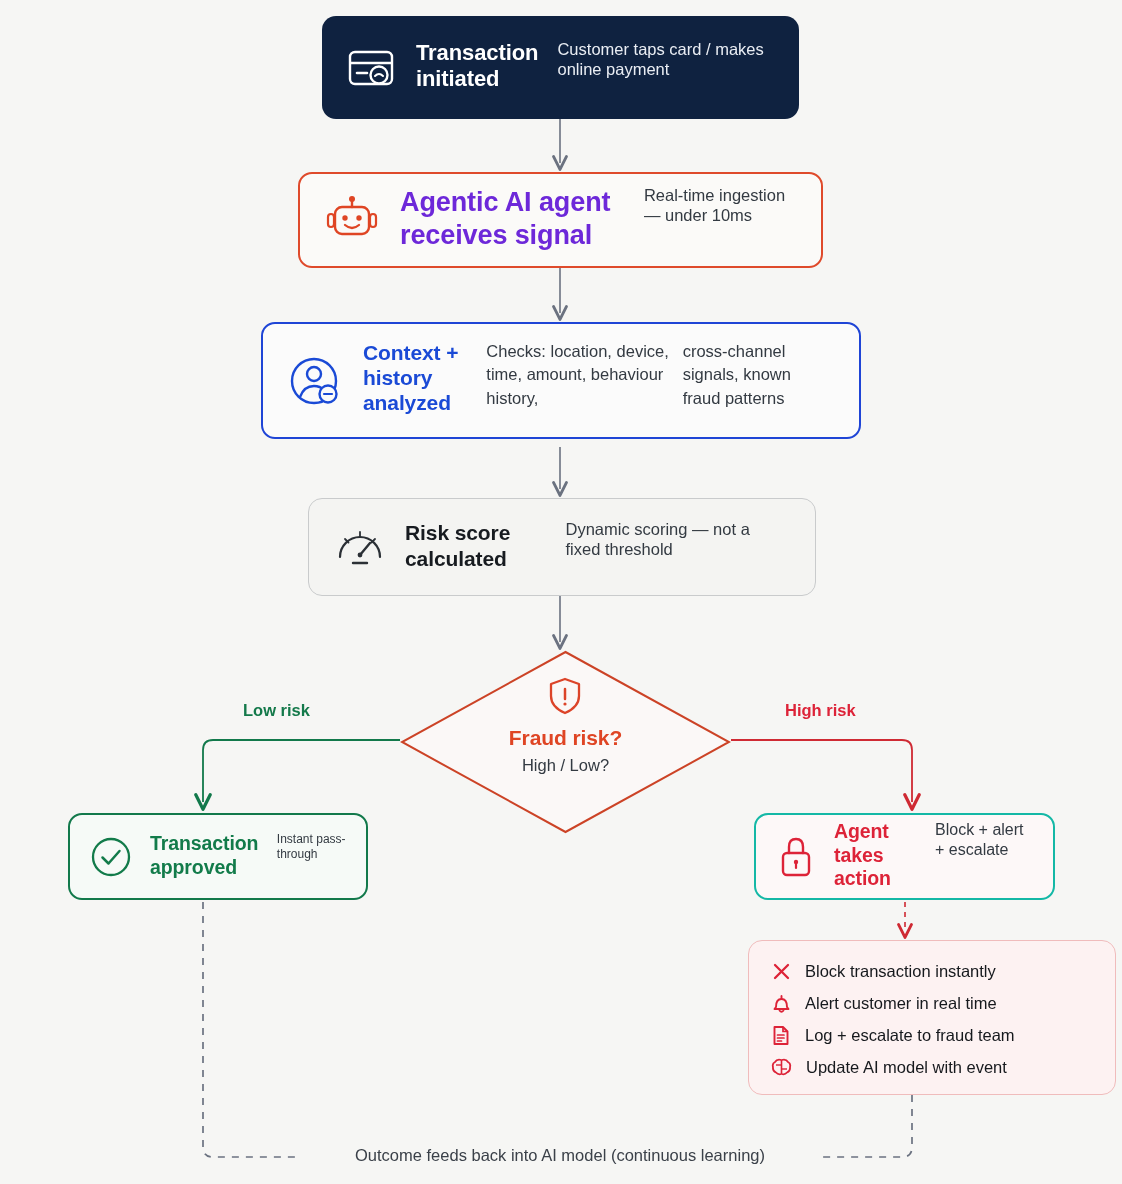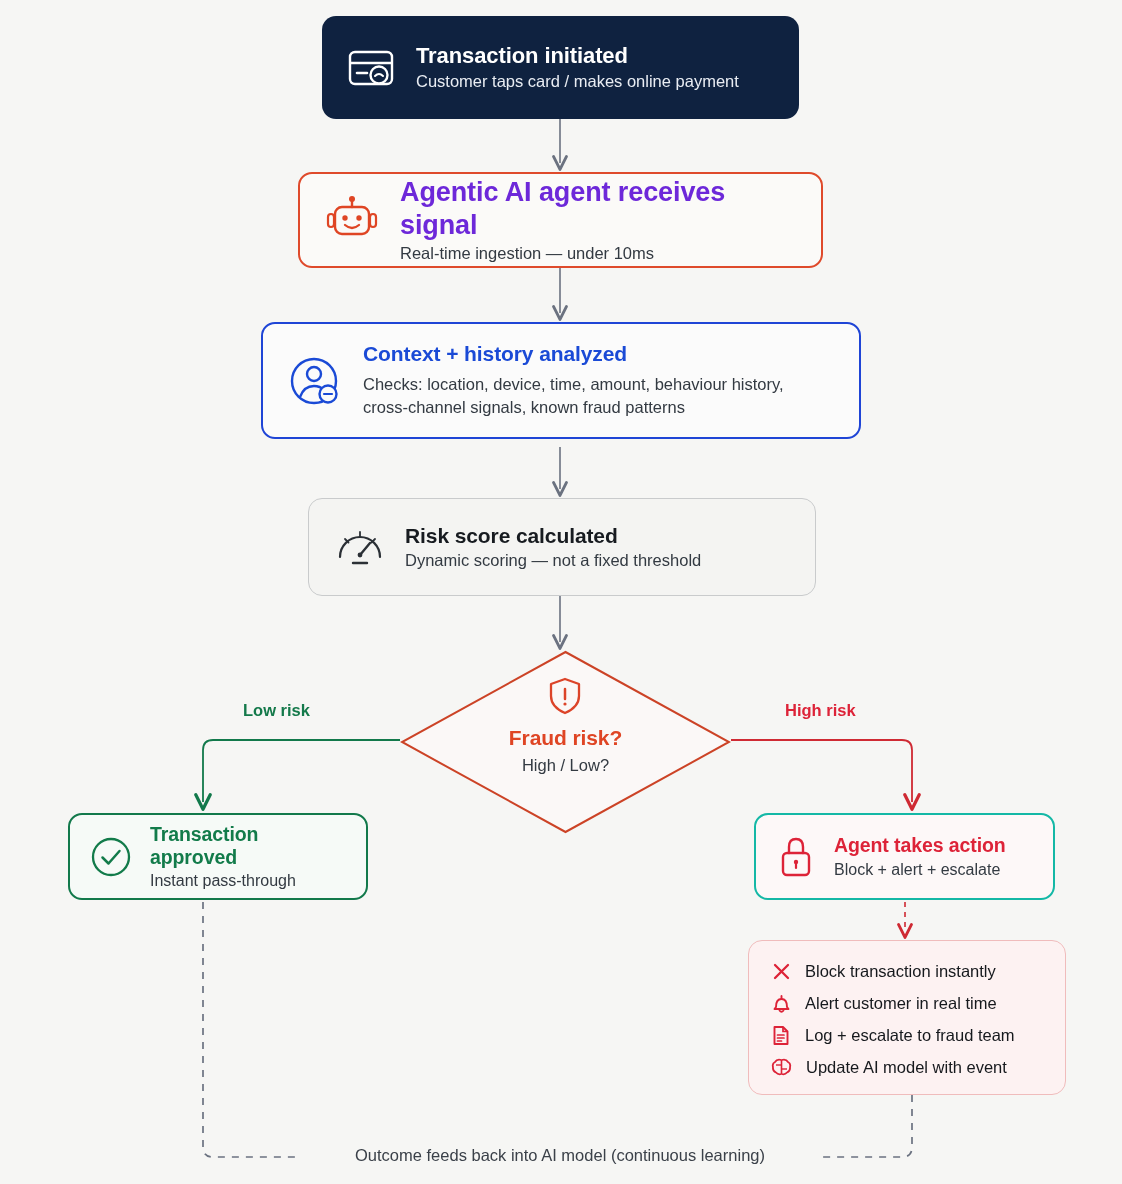--- a/index.html
+++ b/index.html
@@ -9,21 +9,21 @@
     font-family:"Liberation Sans","DejaVu Sans",sans-serif;
     position:relative;
     overflow:hidden;
     -webkit-font-smoothing:antialiased;
   }
   #stage{position:absolute;inset:0;}
   svg.conn{position:absolute;left:0;top:0;width:1122px;height:1184px;overflow:visible;pointer-events:none;}
 
   .node{position:absolute;box-sizing:border-box;display:flex;align-items:center;}
   .node .ico{flex:0 0 auto;display:flex;align-items:center;justify-content:center;}
-  .node .txt{display:flex;flex-direction:column;justify-content:center;}
+  .node .txt{display:flex;justify-content:center;}
   .ttl{font-weight:bold;letter-spacing:-0.1px;}
   .sub{color:#333a42;}
 
   
   #n-start{
     left:322px;top:16px;width:477px;height:103px;
     background:#0f2240;border-radius:14px;
     padding:0 26px;gap:22px;
   }
   #n-start .ttl{font-size:22px;color:#ffffff;line-height:1.18;margin-bottom:3px;}
@@ -68,34 +68,34 @@
   #n-diamond .ttl{font-size:21px;color:#df4524;line-height:1.2;margin-bottom:6px;}
   #n-diamond .sub{font-size:16.5px;line-height:1.2;}
 
   
   #n-approved{
     left:68px;top:813px;width:300px;height:87px;
     background:#f6faf7;border:2px solid #12794b;border-radius:14px;
     padding:0 20px;gap:18px;
   }
   #n-approved .ttl{font-size:19.5px;color:#127b4a;line-height:1.2;margin-bottom:2px;}
-  #n-approved .sub{font-size:16px;line-height:1.2;}
+  #n-approved .sub{font-size:12px;line-height:1.2;}
 
   
   #n-action{
     left:754px;top:813px;width:301px;height:87px;
     background:#fdf8f8;border:2px solid #14b8a6;border-radius:14px;
     padding:0 20px;gap:18px;
   }
   #n-action .ttl{font-size:19.5px;color:#dd2338;line-height:1.2;margin-bottom:2px;}
   #n-action .sub{font-size:16px;line-height:1.2;}
 
   
   #n-list{
-    position:absolute;left:748px;top:940px;width:318px;height:155px;
+    position:absolute;left:748px;top:940px;width:368px;height:155px;
     background:#fdf2f2;border:1.5px solid #f0bcbc;border-radius:14px;
     box-sizing:border-box;padding:14px 0 0 22px;
     display:flex;flex-direction:column;gap:0px;
   }
   #n-list .li{display:flex;align-items:center;gap:14px;height:32px;}
   #n-list .li .litxt{font-size:16.5px;color:#16191d;line-height:1;}
   #n-list .li .liico{flex:0 0 20px;display:flex;align-items:center;justify-content:center;}
 
   
   .branch-lab{position:absolute;font-size:16.5px;font-weight:bold;}

